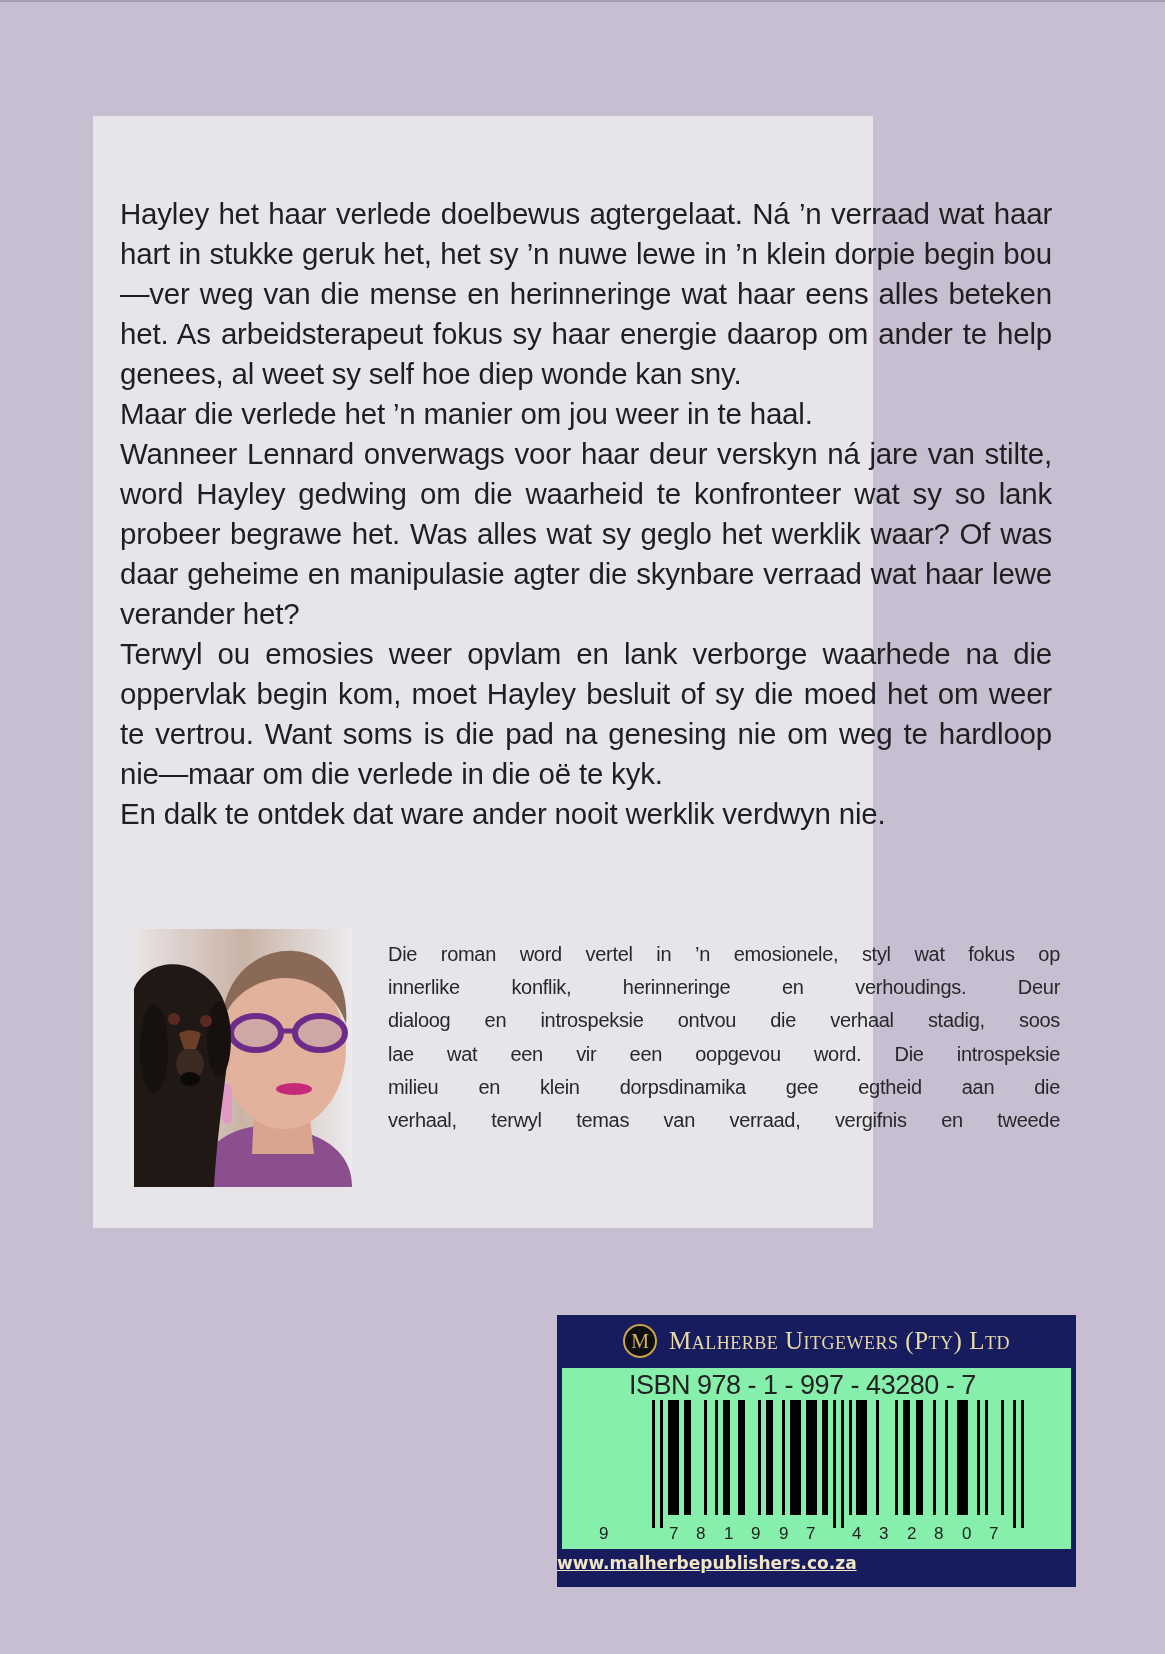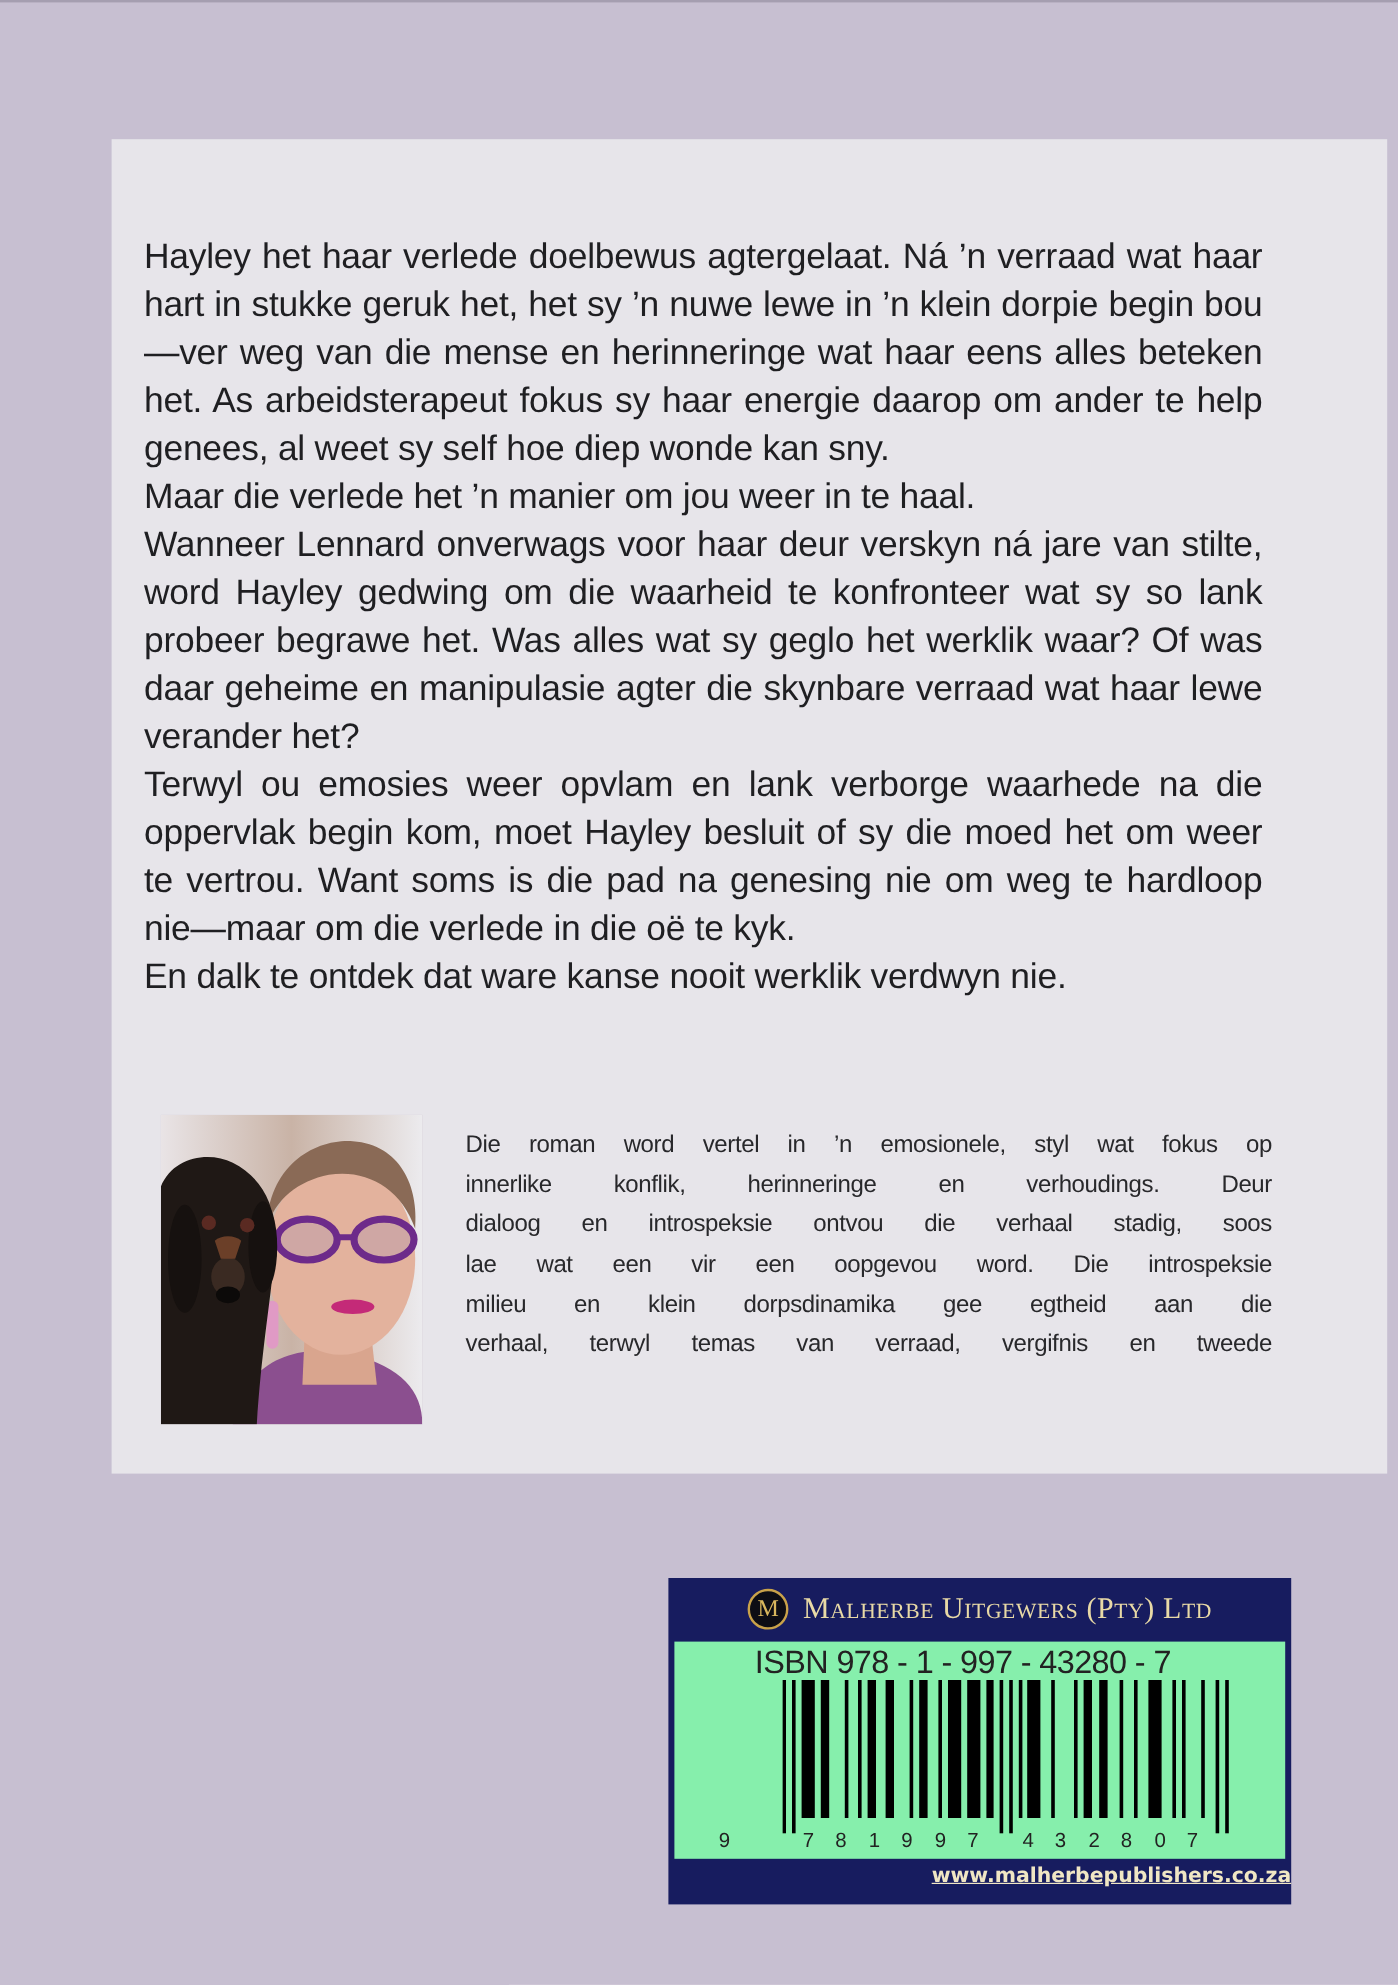--- a/index.html
+++ b/index.html
@@ -3,21 +3,21 @@
 <meta charset="utf-8">
 <style>
   html, body { margin:0; padding:0; }
   body {
     width:1165px; height:1654px; position:relative; overflow:hidden;
     background:#c7bfd1;
     font-family:"Liberation Sans Narrow","Liberation Sans", sans-serif;
   }
   .top-line { position:absolute; left:0; top:0; width:1165px; height:2px; background:#a59eb0; }
   .panel {
-    position:absolute; left:93px; top:116px; width:1063px; height:1112px;
+    position:absolute; left:93px; top:116px; width:780px; height:1112px;
     background:#e7e5ea;
   }
   .blurb {
     position:absolute; left:27px; top:78px; width:932px;
     font-family:"Liberation Sans", sans-serif;
     font-size:29.5px; line-height:40px; color:#1f1f22;
     letter-spacing:-0.2px;
   }
   .blurb p { margin:0; text-align:justify; text-align-last:left; }
   .author-photo {
@@ -60,37 +60,37 @@
     font-family:"Liberation Sans", sans-serif; font-size:27px; color:#222;
     letter-spacing:-0.5px; white-space:nowrap;
   }
   .bars { position:absolute; left:90px; top:32px; width:380px; height:128px; }
   .digits {
     position:absolute; left:0; top:156px; width:509px; height:24px;
     font-family:"Liberation Sans", sans-serif; font-size:17px; color:#222;
   }
   .digits span { position:absolute; top:0; }
   .pub-url {
-    position:absolute; left:0; top:238px; width:100%; text-align:right;
+    position:absolute; left:0; top:238px; width:100%; text-align:left;
     color:#f0e6c4; font-family:"DejaVu Sans", sans-serif; font-size:17px;
     font-weight:bold; text-decoration:underline;
   }
 </style>
 </head>
 <body>
 
 <div class="top-line"></div>
 
 <div class="panel">
   <div class="blurb">
     <p>Hayley het haar verlede doelbewus agtergelaat. Ná ’n verraad wat haar hart in stukke geruk het, het sy ’n nuwe lewe in ’n klein dorpie begin bou—ver weg van die mense en herinneringe wat haar eens alles beteken het. As arbeidsterapeut fokus sy haar energie daarop om ander te help genees, al weet sy self hoe diep wonde kan sny.</p>
     <p>Maar die verlede het ’n manier om jou weer in te haal.</p>
     <p>Wanneer Lennard onverwags voor haar deur verskyn ná jare van stilte, word Hayley gedwing om die waarheid te konfronteer wat sy so lank probeer begrawe het. Was alles wat sy geglo het werklik waar? Of was daar geheime en manipulasie agter die skynbare verraad wat haar lewe verander het?</p>
     <p>Terwyl ou emosies weer opvlam en lank verborge waarhede na die oppervlak begin kom, moet Hayley besluit of sy die moed het om weer te vertrou. Want soms is die pad na genesing nie om weg te hardloop nie—maar om die verlede in die oë te kyk.</p>
-    <p>En dalk te ontdek dat ware kanse nooit werklik verdwyn nie.</p>
+    <p>En dalk te ontdek dat ware ander nooit werklik verdwyn nie.</p>
   </div>
 
   <div class="author-photo" title="Author with dachshund">
     <svg width="218" height="258" viewBox="0 0 218 258">
       <defs>
         <linearGradient id="bg" x1="0" y1="0" x2="1" y2="0">
           <stop offset="0" stop-color="#e9e4e6"></stop>
           <stop offset="0.5" stop-color="#c9b3a6"></stop>
           <stop offset="1" stop-color="#ecebee"></stop>
         </linearGradient>

